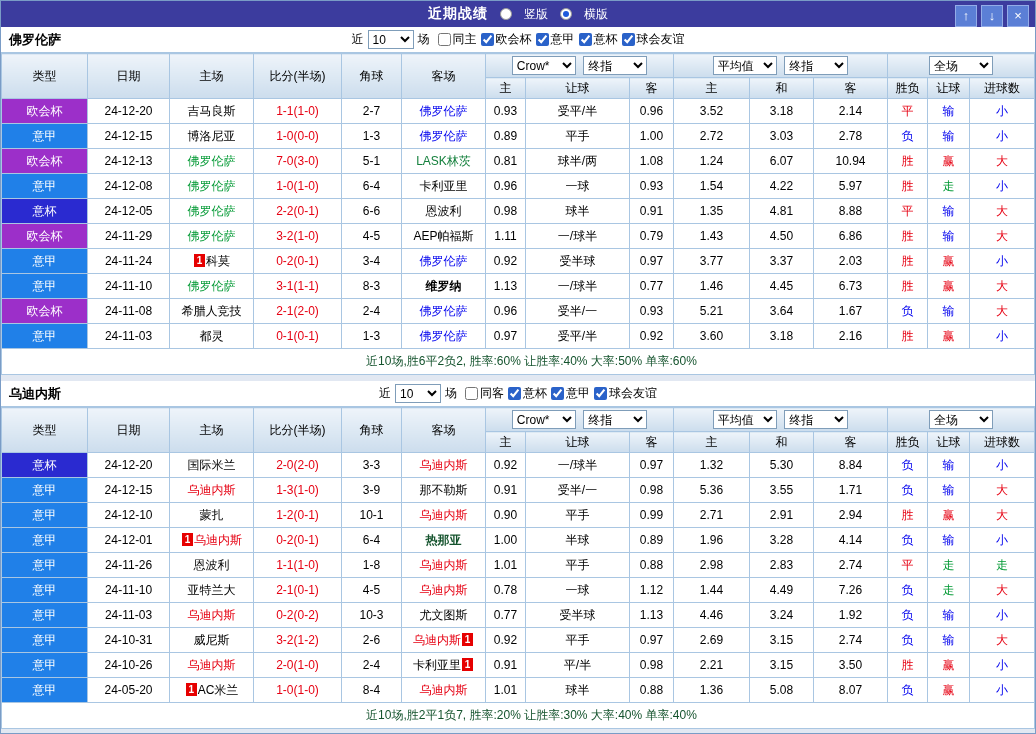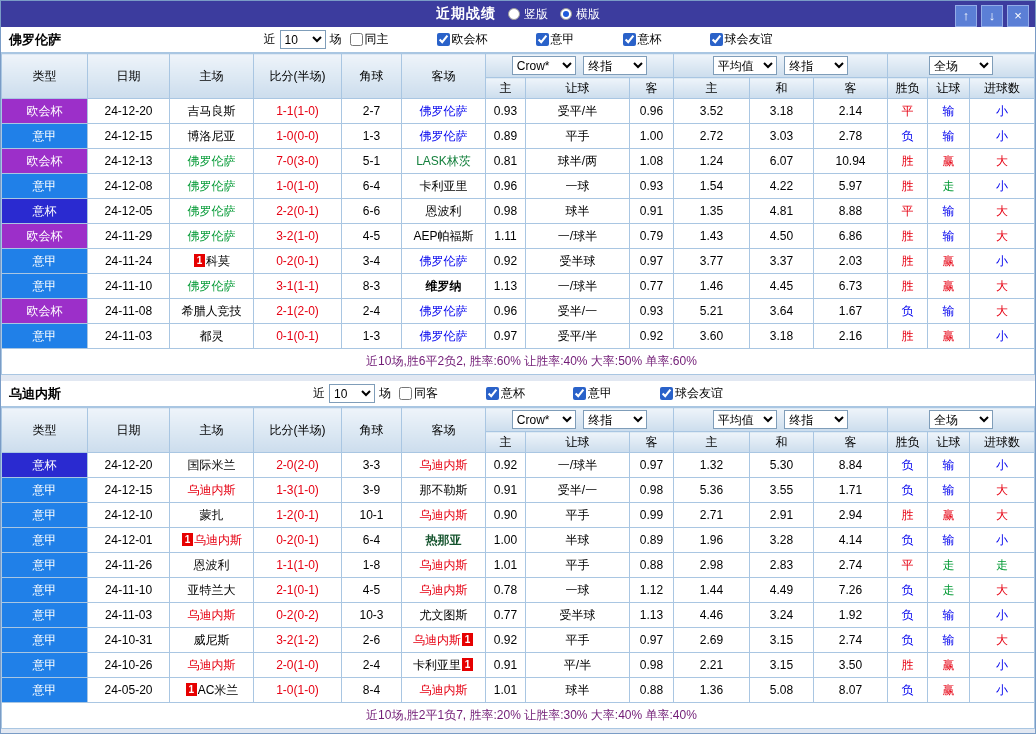--- a/index.html
+++ b/index.html
@@ -4,55 +4,55 @@
 <style>
   * { margin:0; padding:0; box-sizing:border-box; }
   html,body { width:1036px; height:734px; overflow:hidden; background:#fff;
     font-family:"Liberation Sans","DejaVu Sans",sans-serif; }
   .panel { width:1036px; height:734px; background:#e2e8f2; border:1px solid #7a9cc6; }
 
   
   .titlebar { height:26px; background:#3c3c9e; display:flex; align-items:center; color:#fff; position:relative; }
   .titlebar-center { flex:1; display:flex; justify-content:center; align-items:center; gap:12px; font-size:12px; }
   .title { font-weight:bold; font-size:14px; letter-spacing:1px; }
-  .radio-opt { display:inline-flex; align-items:center; gap:4px; cursor:pointer; }
+  .radio-opt { display:inline-flex; align-items:center; gap:12px; cursor:pointer; }
   .radio { width:12px; height:12px; border-radius:50%; background:#fff; border:1px solid #9a9a9a; display:inline-block; position:relative; }
   .radio.checked::after { content:""; position:absolute; left:2px; top:2px; width:6px; height:6px; border-radius:50%; background:#1e5adc; }
   .titlebar-buttons { position:absolute; right:6px; top:4px; display:flex; gap:4px; }
   .tb-btn { width:22px; height:22px; background:#5b7fd6; border:1px solid #93ace8; color:#fff;
     font-size:13px; line-height:20px; text-align:center; cursor:pointer; padding:0; }
 
   
   .section { background:#fff; }
   .section + .section { margin-top:6px; }
   .section-header { height:26px; display:flex; align-items:center; font-size:12px; padding:0 8px;
     background:#fff; border-bottom:1px solid #a9c6e2; }
   .team-name { font-weight:bold; font-size:13px; color:#000; width:160px; }
   .team-name-spacer { width:160px; }
   .filter-bar { flex:1; display:flex; justify-content:center; align-items:center; gap:4px; }
   .flabel { color:#000; }
   select { font-family:inherit; font-size:12px; height:19px; border:1px solid #7f9db9; background:#fff; color:#000; }
   .count-select { width:46px; }
   .gsel { width:64px; margin:0 2px; }
-  .cbs { display:inline-flex; align-items:center;gap:44px; }
+  .cbs { display:inline-flex; align-items:center; }
   .cbs label { display:inline-flex; align-items:center; margin-left:4px; cursor:pointer; color:#000; }
   .cbs input { accent-color:#2a62c9; width:13px; height:13px; margin-right:2px; }
 
   
   table.grid { width:100%; border-collapse:collapse; table-layout:fixed; font-size:12px; }
   .grid th, .grid td { border:1px solid #a9c6e2; text-align:center; overflow:hidden; white-space:nowrap; }
   .grid thead th { background:linear-gradient(#eef4fa,#ccdded); font-weight:normal; color:#000; }
   .hrow1 th { height:24px; }
   .hrow2 th { height:21px; }
   .data-row td { height:25px; background:#fff; color:#000; }
   td.league { color:#fff; }
   td.score { color:#e60012; }
   .badge { display:inline-block; background:#e60000; color:#fff; font-size:10px; font-weight:bold;
     width:11px; height:13px; line-height:13px; text-align:center; margin:0 1px; vertical-align:1px; }
-  .summary { height:26px; line-height:25px; text-align:center; color:#701a75; font-size:12px;
+  .summary { height:26px; line-height:25px; text-align:center; color:#14532d; font-size:12px;
     background:#fff; border:1px solid #a9c6e2; border-top:none;padding-left:27px; }
 </style>
 </head>
 <body>
 
 <div class="panel">
   <div class="titlebar">
     <div class="titlebar-center">
       <span class="title">近期战绩</span>
       <label class="radio-opt">

